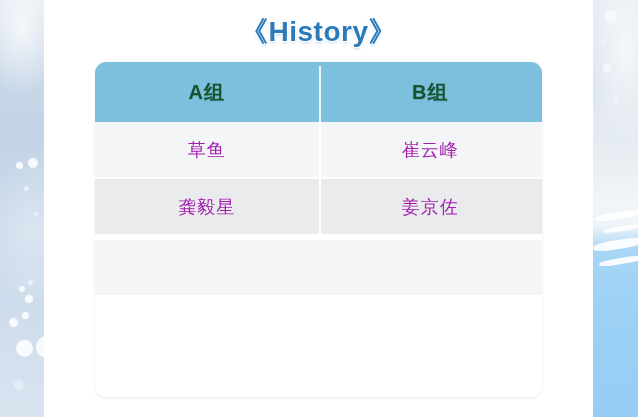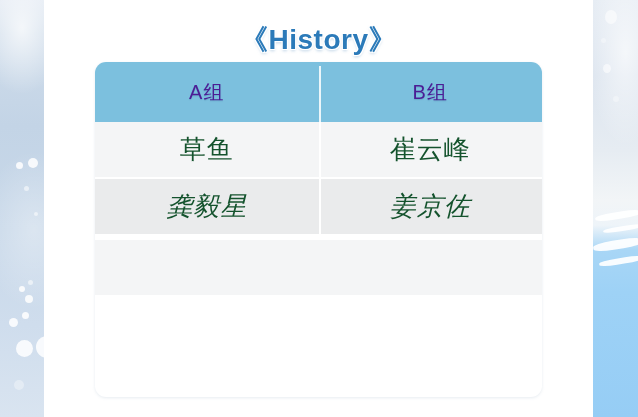--- a/index.html
+++ b/index.html
@@ -79,21 +79,21 @@
     background:rgba(255,255,255,.85);
     border-radius:50%;
   }
   .bubble.soft { background:rgba(255,255,255,.55); }
   .bubble.faint { background:rgba(255,255,255,.35); }
 
   
   .title-wrap {
     position:absolute; left:44px; top:8px;
     width:549px; height:48px;
-    display:flex; align-items:center; justify-content:center;margin-top:8px;
+    display:flex; align-items:center; justify-content:center;
   }
   .title {
     font-size:28px;
     font-weight:bold;
     color:#2b7ab9;
     letter-spacing:.5px;
     text-shadow:
        0 0 3px #ffffff,
        1px 1px 0 #ffffff,
       -1px 1px 0 #ffffff,
@@ -114,46 +114,46 @@
   }
 
   .thead {
     display:flex;
     height:60px;
     background:#7cc0de;
   }
   .thead .cell {
     flex:1 1 0;
     display:flex; align-items:center; justify-content:center;
-    color:#4c1d95;
+    color:#14532d;
     font-size:20px;
-    font-weight:normal;
+    font-weight:bold;
     letter-spacing:1px;
     text-shadow:0 1px 1px rgba(70,130,165,.35);
     position:relative;
   }
   .thead .cell + .cell::before {
     content:"";
     position:absolute; left:0; top:4px; bottom:0;
     width:2px;
     background:rgba(255,255,255,.85);
   }
 
   .trow {
     display:flex;
     height:55px;
   }
   .trow.odd  { background:#f4f5f6; }
-  .trow.even { background:#eaebec;font-style:italic; }
+  .trow.even { background:#eaebec; }
 
   .trow .cell {
     flex:1 1 0;
     display:flex; align-items:center; justify-content:center;
-    color:#14532d;
-    font-size:26px;
+    color:#a21caf;
+    font-size:18px;
     letter-spacing:1px;
     position:relative;
   }
   .trow .cell + .cell::before {
     content:"";
     position:absolute; left:0; top:0; bottom:0;
     width:2px;
     background:#ffffff;
   }
   .trow + .trow::after,

